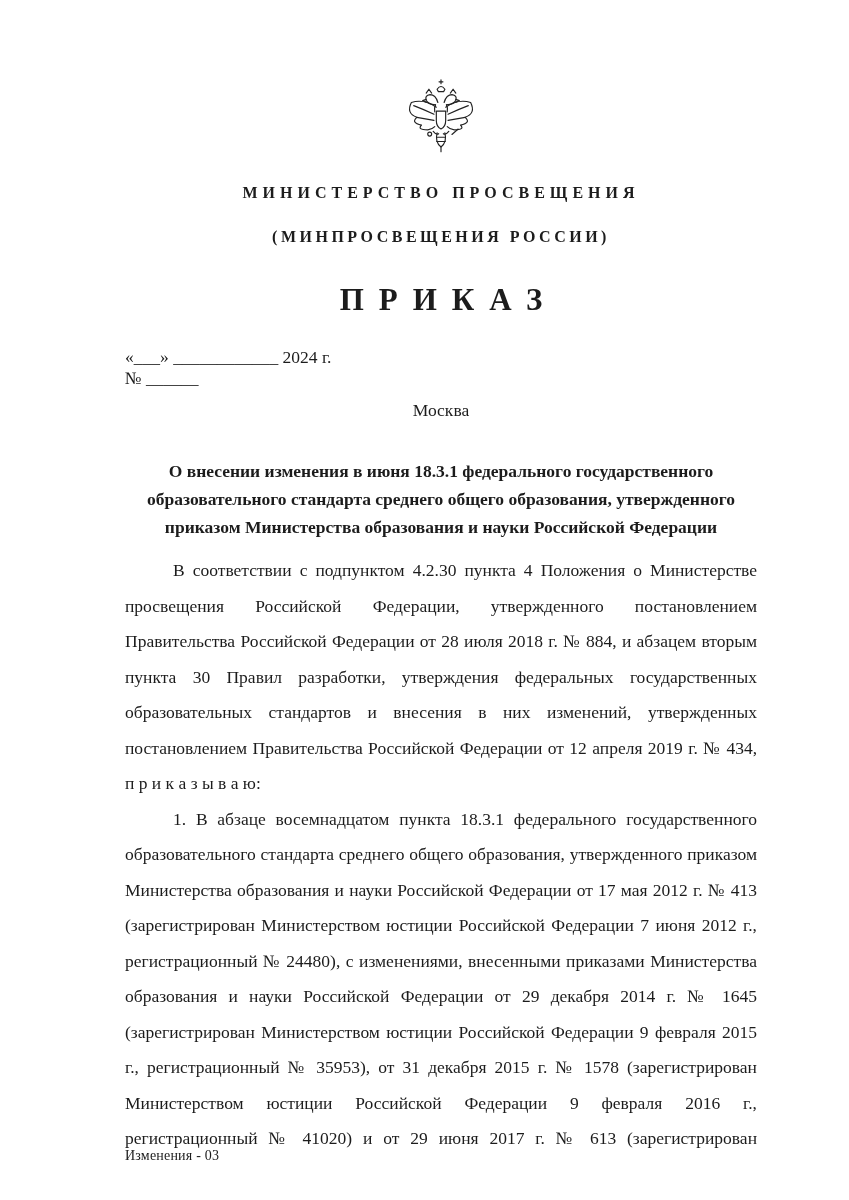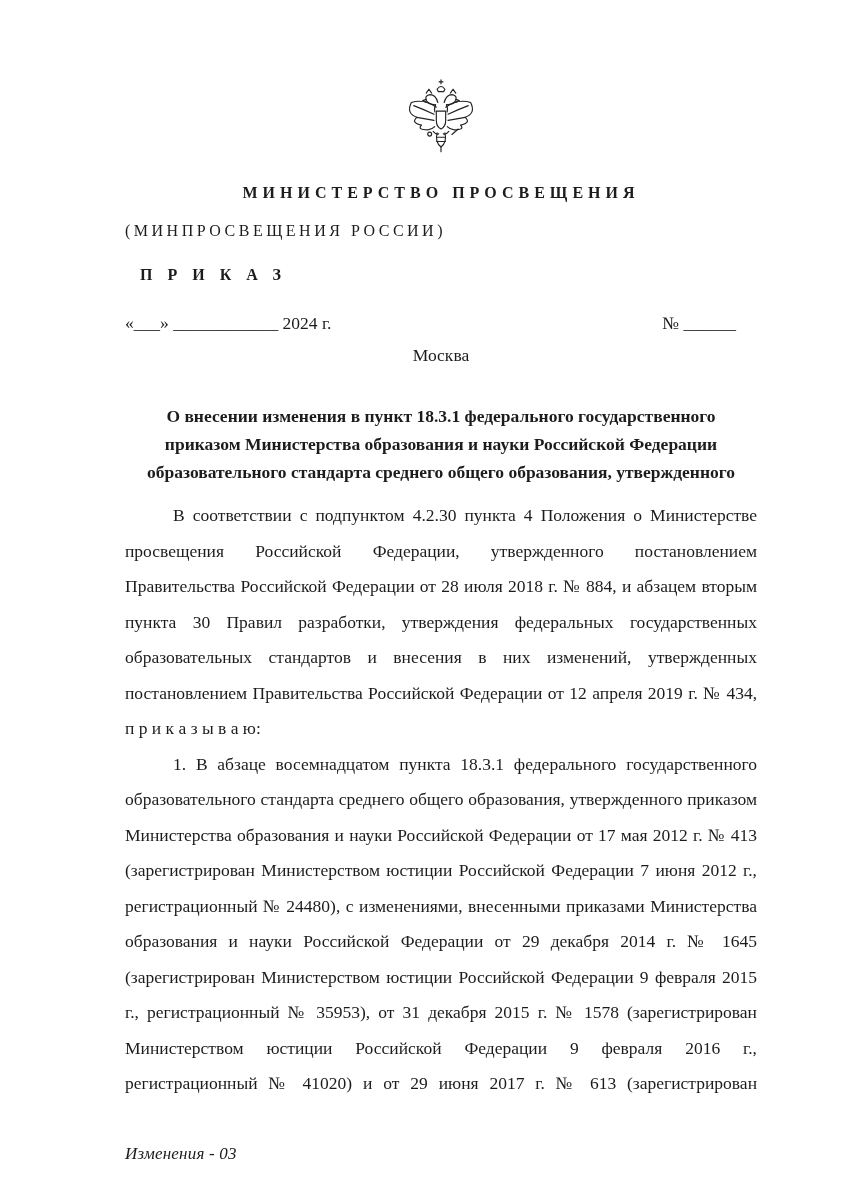--- a/index.html
+++ b/index.html
@@ -25,39 +25,41 @@
   .ministry-name {
     text-align: center;
     font-weight: bold;
     font-size: 16px;
     letter-spacing: 5px;
     line-height: 21px;
     margin-top: 16px;
   }
   .ministry-name .line { display: block; }
   .ministry-short {
-    text-align: left;
-    font-weight: normal;
+    text-align: center;
+    font-weight: bold;
     font-size: 16px;
     letter-spacing: 3.5px;
-    margin-top: 19px;
+    margin-top: 25px;
   }
   .doc-type {
+    text-align: center;
     font-weight: bold;
-    font-size: 16px;
+    font-size: 31px;
     letter-spacing: 15px;
     text-indent: 15px;
-    margin-top: 26px;
+    margin-top: 36px;
   }
   .date-row {
     display: flex;
     justify-content: space-between;
     align-items: baseline;
     margin-top: 29px;
     font-size: 17.5px;
+    flex-direction: column;
   }
   .number-blank { margin-right: 21px; }
   .city {
     text-align: center;
     font-size: 17.5px;
     margin-top: 11px;
   }
   .doc-title {
     text-align: center;
     font-weight: bold;
@@ -71,24 +73,23 @@
     font-size: 17.5px;
     line-height: 35.5px;
     text-align: justify;
   }
   .para { text-indent: 48px; }
   .para.continues { text-align-last: justify; }
   .footer-note {
     position: absolute;
     left: 82px;
     bottom: 36px;
-    font-size: 17px;
+    font-size: 14px;
     color: #1c1c1c;
     letter-spacing: 0.2px;
-    font-style: italic;
   }
 </style>
 </head>
 <body>
 
 <div class="page">
 
   <div class="emblem">
     <svg viewBox="0 0 100 112" xmlns="http://www.w3.org/2000/svg" aria-hidden="true">
       <g fill="none" stroke="#222222" stroke-width="1.5" stroke-linecap="round" stroke-linejoin="round">
@@ -137,23 +138,23 @@
   <div class="doc-type">ПРИКАЗ</div>
 
   <div class="date-row">
     <span class="date-blank">«___» ____________ 2024 г.</span>
     <span class="number-blank">№ ______</span>
   </div>
 
   <div class="city">Москва</div>
 
   <div class="doc-title">
-    <span class="line">О внесении изменения в пункт 18.3.1 федерального государственного</span>
+    <span class="line">О внесении изменения в июня 18.3.1 федерального государственного</span>
+    <span class="line">образовательного стандарта среднего общего образования, утвержденного</span>
     <span class="line">приказом Министерства образования и науки Российской Федерации</span>
-    <span class="line">образовательного стандарта среднего общего образования, утвержденного</span>
   </div>
 
   <div class="body-text">
     <p class="para">В соответствии с подпунктом 4.2.30 пункта 4 Положения о Министерстве просвещения Российской Федерации, утвержденного постановлением Правительства Российской Федерации от 28 июля 2018 г. № 884, и абзацем вторым пункта 30 Правил разработки, утверждения федеральных государственных образовательных стандартов и внесения в них изменений, утвержденных постановлением Правительства Российской Федерации от 12 апреля 2019 г. № 434, п р и к а з ы в а ю:</p>
     <p class="para continues">1. В абзаце восемнадцатом пункта 18.3.1 федерального государственного образовательного стандарта среднего общего образования, утвержденного приказом Министерства образования и науки Российской Федерации от 17 мая 2012 г. № 413 (зарегистрирован Министерством юстиции Российской Федерации 7 июня 2012 г., регистрационный № 24480), с изменениями, внесенными приказами Министерства образования и науки Российской Федерации от 29 декабря 2014 г. № 1645 (зарегистрирован Министерством юстиции Российской Федерации 9 февраля 2015 г., регистрационный № 35953), от 31 декабря 2015 г. № 1578 (зарегистрирован Министерством юстиции Российской Федерации 9 февраля 2016 г., регистрационный № 41020) и от 29 июня 2017 г. № 613 (зарегистрирован</p>
   </div>
 
   <div class="footer-note">Изменения - 03</div>
 
 </div>

